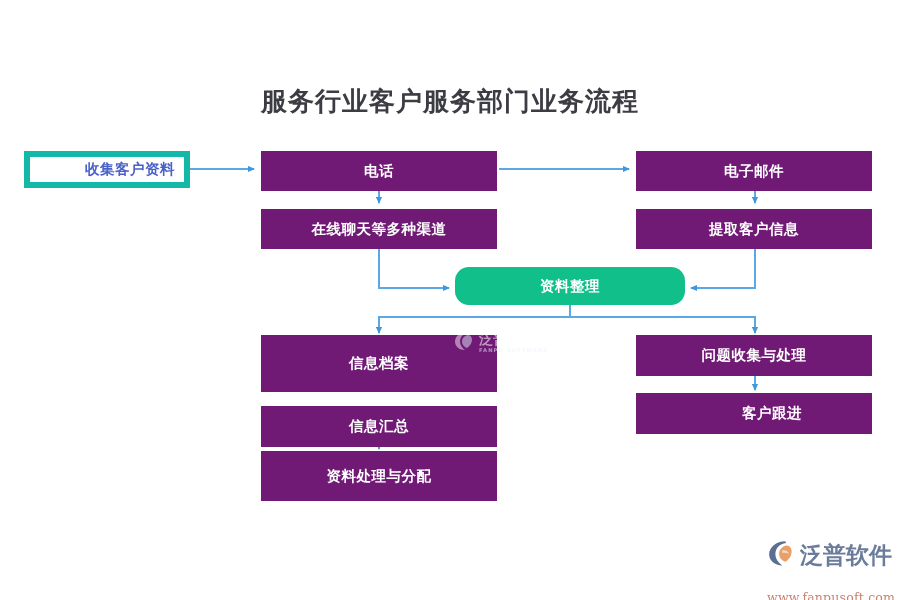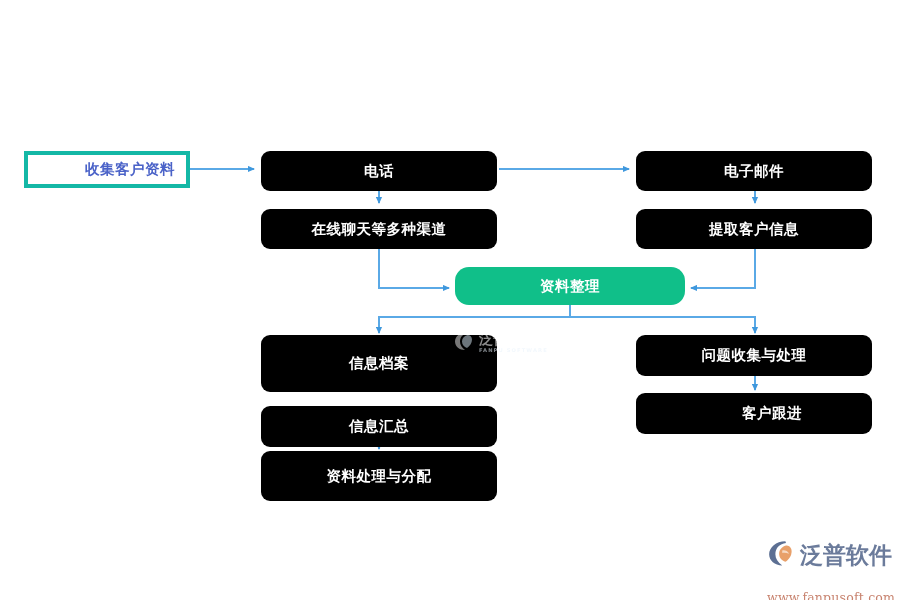--- a/index.html
+++ b/index.html
@@ -42,31 +42,30 @@
     align-items: center;
     justify-content: center;
     box-sizing: border-box;
     font-size: 14.5px;
     font-weight: 700;
     letter-spacing: 0.5px;
     white-space: nowrap;
     z-index: 3;
   }
   .node.blue {
-    background: #000000;
+    background: #701a75;
     color: #ffffff;
-    border-radius: 9px;
   }
   .node.green {
     background: #10bf89;
     color: #ffffff;
   }
   .node.outline {
     background: #ffffff;
-    border: 4px solid #14b8a6;
+    border: 6px solid #14b8a6;
     color: #4a62c8;
     padding-left: 46px;
   }
   
   .watermark {
     position: absolute;
     left: 452px;
     top: 326px;
     width: 96px;
     height: 34px;
@@ -131,20 +130,21 @@
     color: #c8836f;
     letter-spacing: 0.2px;
     white-space: nowrap;
   }
 </style>
 </head>
 <body>
 
 <div id="canvas">
 
+  <div class="title">服务行业客户服务部门业务流程</div>
 
   <svg id="wires" viewBox="0 0 900 600" width="900" height="600">
     <defs>
       <marker id="arw" markerWidth="7" markerHeight="7" refX="6" refY="3.5" orient="auto" markerUnits="userSpaceOnUse">
         <path d="M0,0.4 L7,3.5 L0,6.6 Z" fill="#3f98dd"></path>
       </marker>
     </defs>
     <g fill="none" stroke="#5aa9e6" stroke-width="2" marker-end="url(#arw)">
 
       <path d="M190,169 L254,169"></path>

